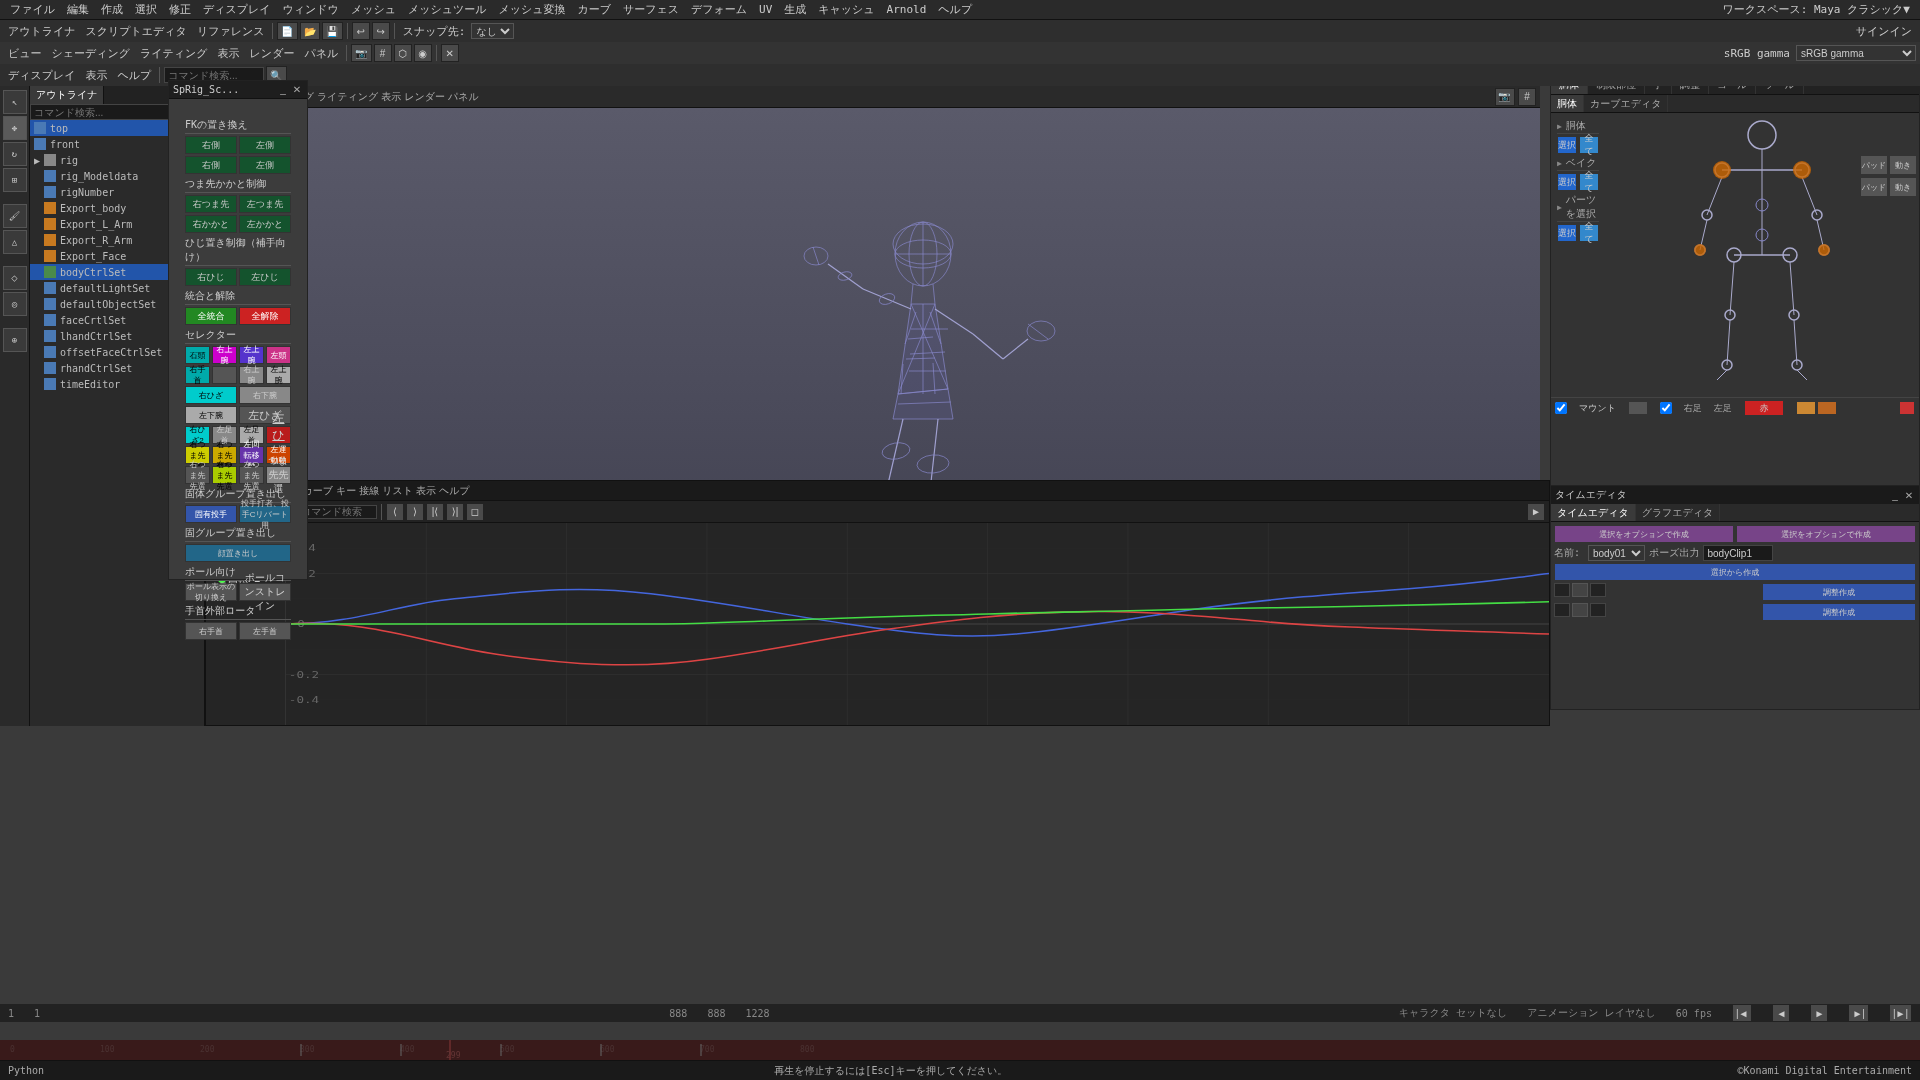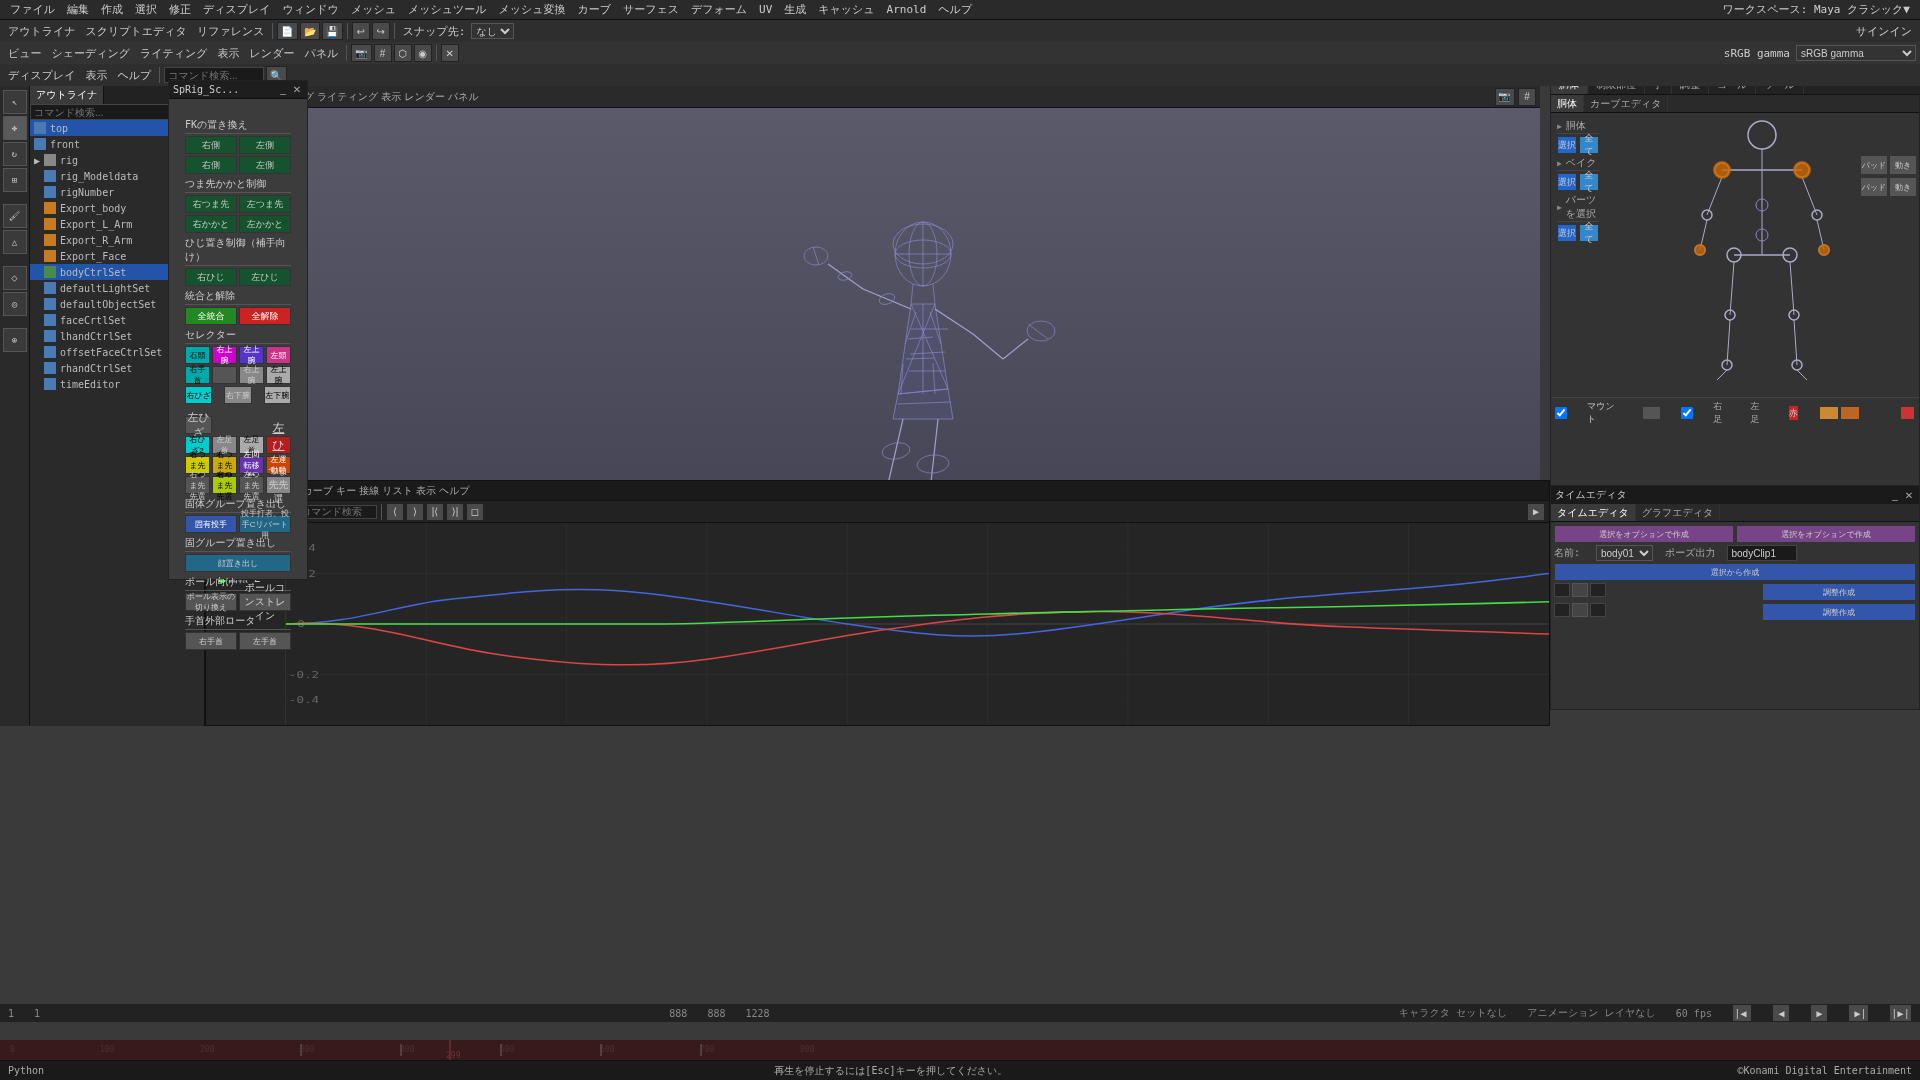--- a/index.html
+++ b/index.html
@@ -550,21 +550,21 @@
       display: flex;
       align-items: center;
       justify-content: center;
     }
     .r-btn.sel { background: #2266cc; }
     .r-btn.all { background: #3388cc; }
 
     .r-field-row {
       display: flex;
       align-items: center;
-      gap: 12px;
+      gap: 4px;
       margin: 2px 0;
       font-size: 10px;
     }
     .r-field-label { color: #aaa; min-width: 30px; }
     .r-field-value {
       background: #1a1a1a;
       border: 1px solid #444;
       color: #ccc;
       font-size: 10px;
       height: 16px;
@@ -801,21 +801,21 @@
     <div style="display:grid;grid-template-columns:repeat(4,1fr);gap:2px;margin:2px 0;">
       <button class="sp-btn cyan" style="font-size:8px;">石頭</button>
       <button class="sp-btn magenta" style="font-size:8px;">右上腕</button>
       <button class="sp-btn blue-violet" style="font-size:8px;">左上腕</button>
       <button class="sp-btn pink" style="font-size:8px;">左頭</button>
       <button class="sp-btn cyan" style="font-size:8px;">右手首</button>
       <button class="sp-btn" style="font-size:8px;background:#555;"></button>
       <button class="sp-btn" style="font-size:8px;background:#888;">右上腕</button>
       <button class="sp-btn" style="font-size:8px;background:#aaa;color:#000;">左上腕</button>
     </div>
-    <div style="display:grid;grid-template-columns:repeat(3,1fr);gap:12px;margin:2px 0;">
+    <div style="display:grid;grid-template-columns:repeat(2,1fr);gap:2px;margin:2px 0;">
       <button class="sp-btn cyan2" style="font-size:8px;">右ひざ</button>
       <button class="sp-btn" style="font-size:8px;background:#888;">右下腕</button>
       <button class="sp-btn" style="font-size:8px;background:#aaa;color:#000;">左下腕</button>
       <button class="sp-btn" style="font-size:11px;background:#555;">左ひざ</button>
     </div>
     <div style="display:grid;grid-template-columns:repeat(4,1fr);gap:2px;margin:2px 0;">
       <button class="sp-btn cyan2" style="font-size:8px;">右ひざ2</button>
       <button class="sp-btn" style="font-size:8px;background:#888;">左足首</button>
       <button class="sp-btn" style="font-size:8px;background:#aaa;color:#000;">左足首</button>
       <button class="sp-btn" style="font-size:12px;background:#b91c1c;text-decoration:underline;">左ひざ2</button>
@@ -1096,21 +1096,21 @@
           <button class="r-btn" style="width:28px;height:20px;font-size:8px;background:#555;">動き</button>
         </div>
         <div style="display:flex;gap:1px;">
           <button class="r-btn" style="width:28px;height:20px;font-size:8px;background:#555;">パッド</button>
           <button class="r-btn" style="width:28px;height:20px;font-size:8px;background:#555;">動き</button>
         </div>
       </div>
     </div>
   </div>
 
-  <div style="padding:2px 4px;display:flex;gap:20px;align-items:center;border-top:1px solid #444;">
+  <div style="padding:2px 4px;display:flex;gap:12px;align-items:center;border-top:1px solid #444;">
     <input type="checkbox" checked="" style="width: 12px; height: 12px;">
     <label style="font-size:9px;color:#ccc;">マウント</label>
     <div style="width:20px;height:14px;background:#555;border:1px solid #333;"></div>
     <input type="checkbox" checked="" style="width: 12px; height: 12px;">
     <label style="font-size:9px;color:#aaa;">右足</label>
     <label style="font-size:9px;color:#aaa;">左足</label>
     <button class="r-btn red" style="width:22px;height:16px;font-size:9px;background:#cc2222;">赤</button>
     <div style="display:flex;gap:1px;">
       <div style="width:20px;height:14px;background:#cc8833;border:1px solid #333;"></div>
       <div style="width:20px;height:14px;background:#bb6622;border:1px solid #333;"></div>

